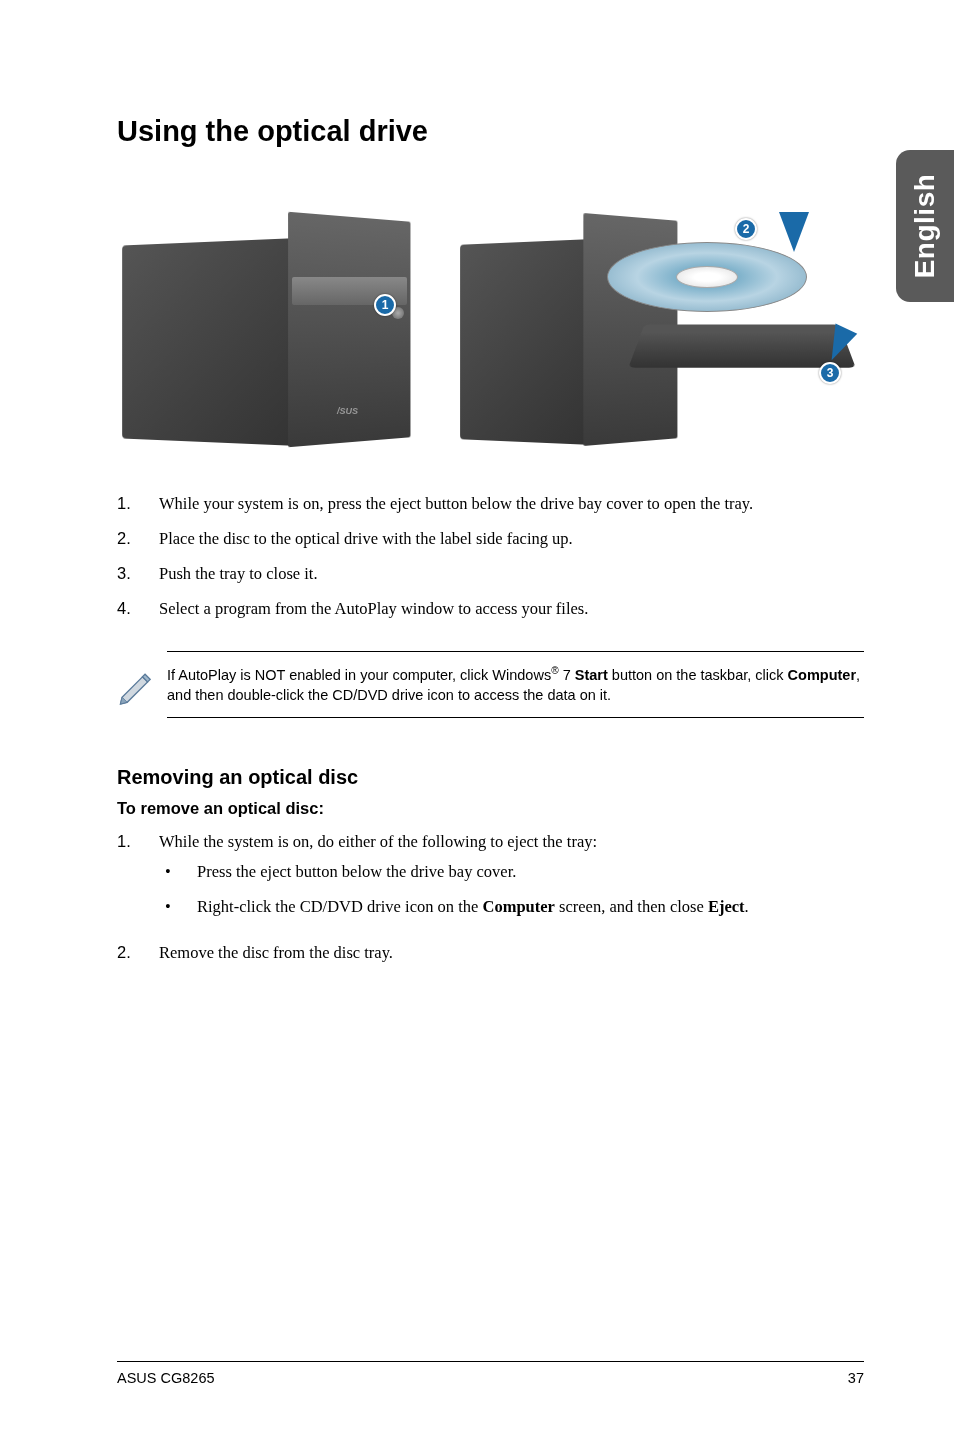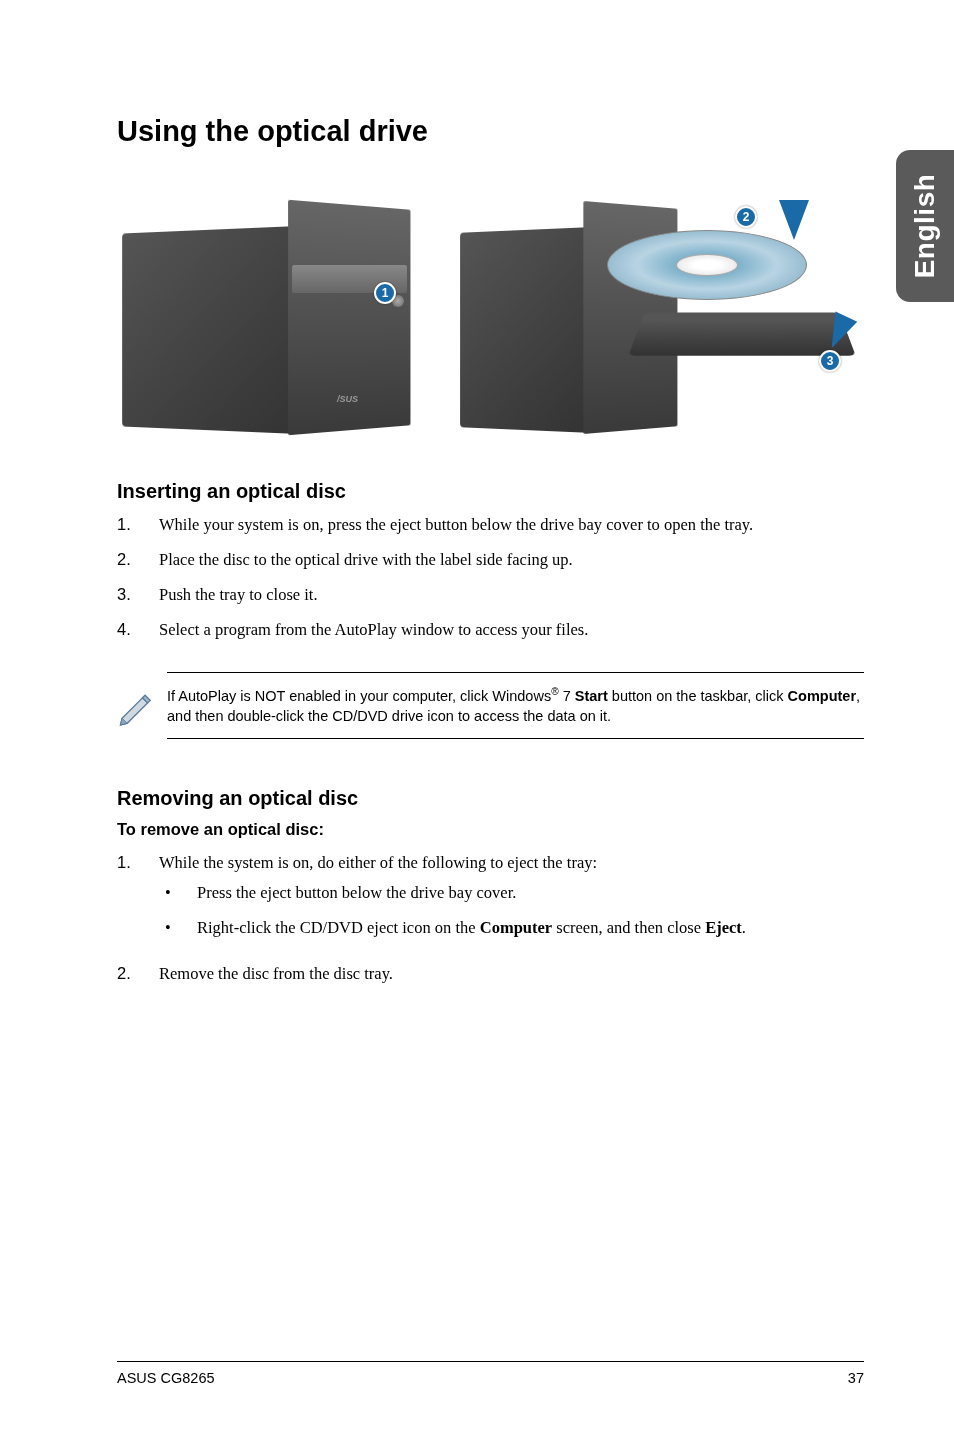--- a/index.html
+++ b/index.html
@@ -37,21 +37,21 @@
       color: #fff;
       font-weight: bold;
       font-size: 28px;
       transform: rotate(-90deg);
       white-space: nowrap;
       letter-spacing: 0.5px;
     }
     h1.main-heading {
       font-size: 29px;
       font-weight: bold;
-      margin-bottom: 42px;
+      margin-bottom: 54px;
     }
     .images-row {
       display: flex;
       gap: 30px;
       margin-bottom: 50px;
     }
     .device-img {
       position: relative;
     }
     .img1 { width: 310px; height: 240px; }
@@ -306,21 +306,20 @@
       <div class="tower-front2"></div>
       <div class="tray-open"></div>
       <div class="disc"></div>
       <div class="arrow-down arrow-blue-2"></div>
       <div class="arrow-down arrow-blue-3"></div>
       <div class="callout c2">2</div>
       <div class="callout c3">3</div>
     </div>
   </div>
 
-  <h2 class="sub-heading">Inserting an optical disc</h2>
   <ol class="num-list">
     <li>
         <span class="num">1.</span>
         <span class="content">While your system is on, press the eject button below the drive bay cover to open the tray.</span>
       </li>
     <li>
         <span class="num">2.</span>
         <span class="content">Place the disc to the optical drive with the label side facing up.</span>
       </li>
     <li>
@@ -355,21 +354,21 @@
       <span class="num">1.</span>
       <div class="content">
         <span>While the system is on, do either of the following to eject the tray:</span>
         <ul class="bullet-list">
           <li>
               <span class="bullet">•</span>
               <span>Press the eject button below the drive bay cover.</span>
             </li>
           <li>
               <span class="bullet">•</span>
-              <span><span>Right-click the CD/DVD eject icon on the </span><b>Computer</b><span> screen, and then close </span><b>Eject</b><span>.</span></span>
+              <span><span>Right-click the CD/DVD drive icon on the </span><b>Computer</b><span> screen, and then close </span><b>Eject</b><span>.</span></span>
             </li>
         </ul>
       </div>
     </li>
     <li>
         <span class="num">2.</span>
         <span class="content">Remove the disc from the disc tray.</span>
       </li>
   </ol>
 

